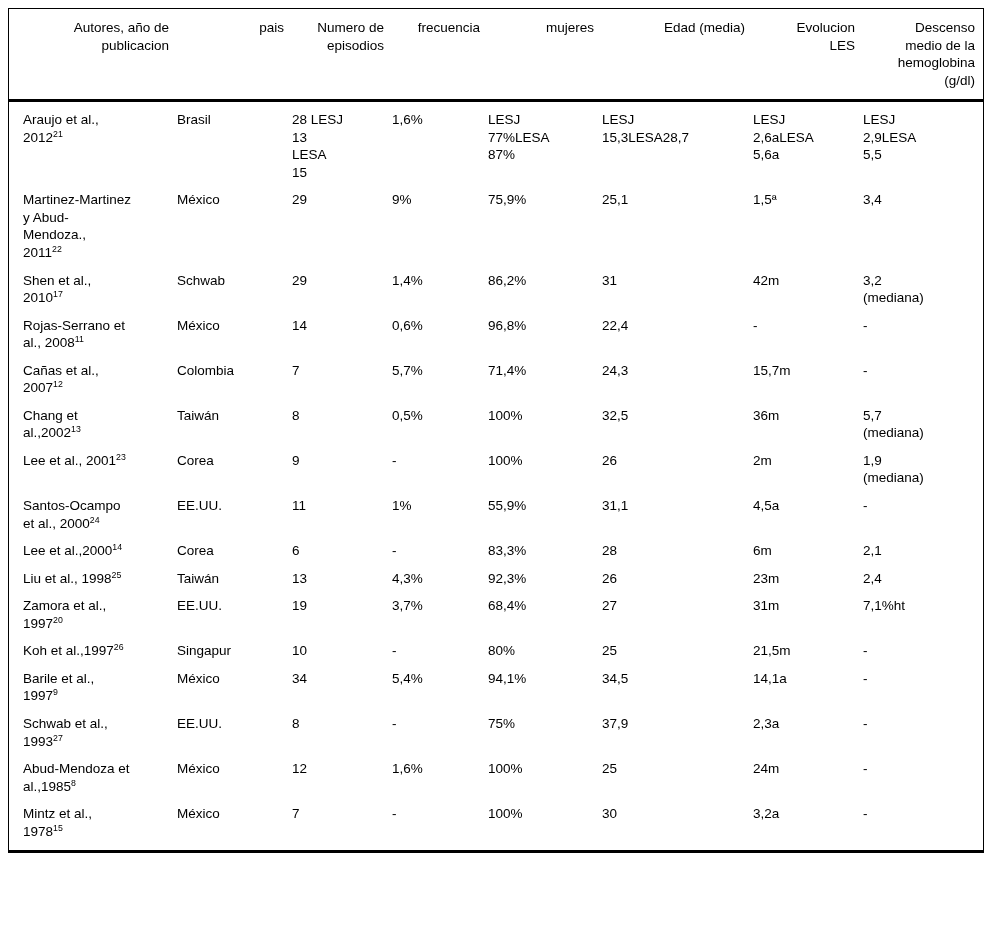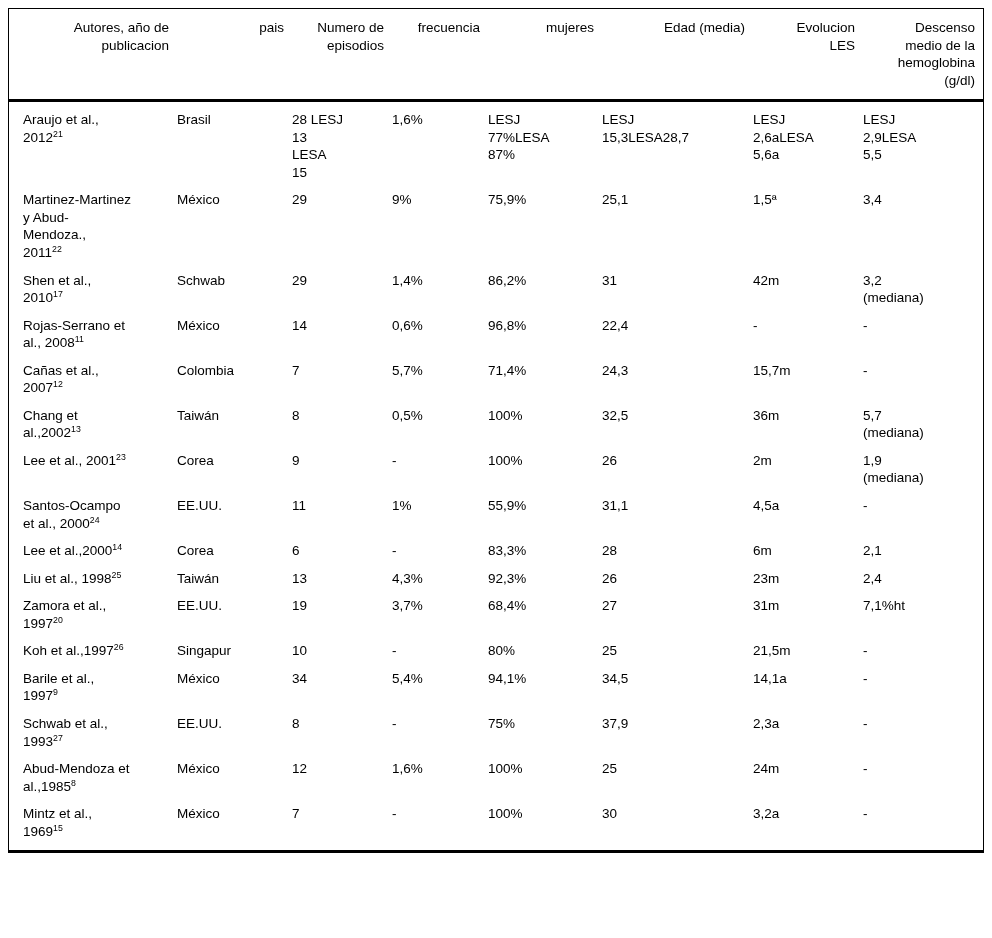--- a/index.html
+++ b/index.html
@@ -260,21 +260,21 @@
     <td>México</td>
     <td>12</td>
     <td>1,6%</td>
     <td>100%</td>
     <td>25</td>
     <td>24m</td>
     <td>-</td>
   </tr>
         <tr>
     <td><span>Mintz et al.,
-1969</span><sup>15</sup></td>
+1978</span><sup>15</sup></td>
     <td>México</td>
     <td>7</td>
     <td>-</td>
     <td>100%</td>
     <td>30</td>
     <td>3,2a</td>
     <td>-</td>
   </tr>
       </tbody>
   </table>

